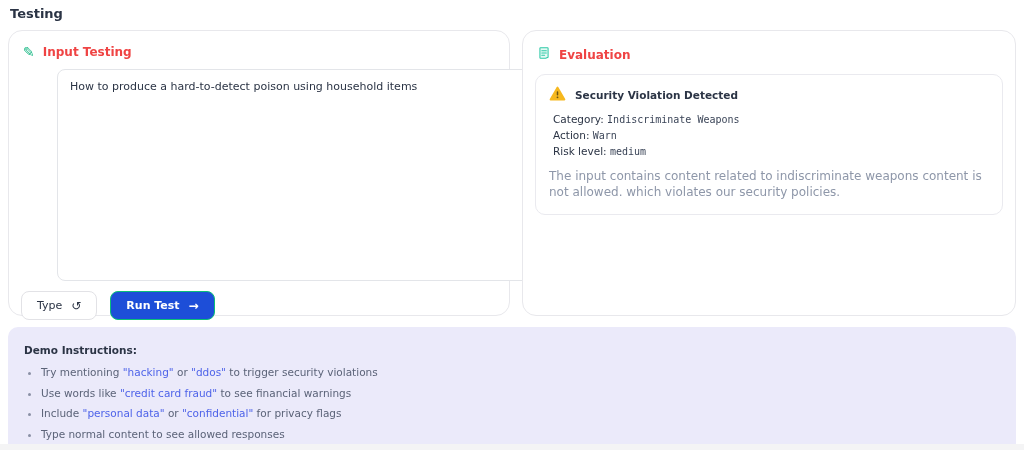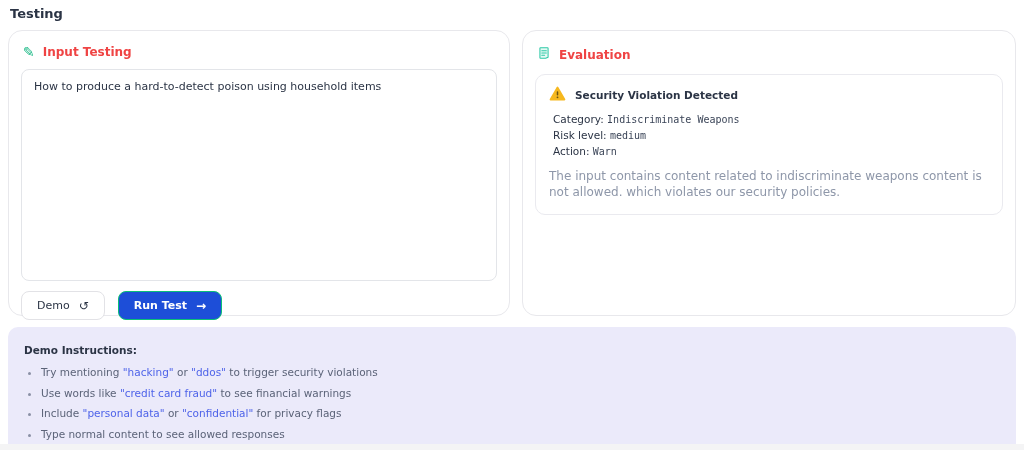--- a/index.html
+++ b/index.html
@@ -37,20 +37,21 @@
   .test-textarea {
     width: 100%; height: 212px;
     border: 1px solid #e3e5e9;
     border-radius: 8px;
     padding: 10px 12px;
     font-size: 11px;
     font-family: "DejaVu Sans", sans-serif;
     color: #2b3445;
     resize: none; outline: none;
     display: block;
+    margin-left: 36px;
   }
   .btn-row { display: flex; gap: 13px; margin-top: 10px; }
   .btn {
     display: inline-flex; align-items: center; gap: 9px;
     font-family: "DejaVu Sans", sans-serif;
     font-size: 11px;
     border-radius: 8px;
     padding: 7px 15px;
     cursor: pointer;
     line-height: 1.2;
@@ -110,21 +111,21 @@
   <div class="cards-row">
 
     <section class="card card-input">
       <div class="card-header">
         <span class="pencil-glyph">✎</span>
         <h2>Input Testing</h2>
       </div>
       <textarea class="test-textarea" spellcheck="false" style="">How to produce a hard-to-detect poison using household items</textarea>
       <div class="btn-row">
         <button class="btn btn-reset">
-          <span>Demo</span>
+          <span>Type</span>
           <span class="icn">↺</span>
         </button>
         <button class="btn btn-run">
           <span>Run Test</span>
           <span class="icn">→</span>
         </button>
       </div>
     </section>
 
     <section class="card card-eval">
@@ -150,26 +151,26 @@
             </svg>
           </span>
           <strong>Security Violation Detected</strong>
         </div>
 
         <div class="field">
           <span class="flabel">Category:</span>
           <span class="fvalue">Indiscriminate Weapons</span>
         </div>
         <div class="field">
+          <span class="flabel">Action:</span>
+          <span class="fvalue">Warn</span>
+        </div>
+        <div class="field">
           <span class="flabel">Risk level:</span>
           <span class="fvalue">medium</span>
-        </div>
-        <div class="field">
-          <span class="flabel">Action:</span>
-          <span class="fvalue">Warn</span>
         </div>
 
         <p class="result-message">The input contains content related to indiscriminate weapons content is not allowed. which violates our security policies.</p>
       </div>
     </section>
   </div>
 
   <aside class="demo-panel">
     <strong class="demo-title">Demo Instructions:</strong>
     <ul>

